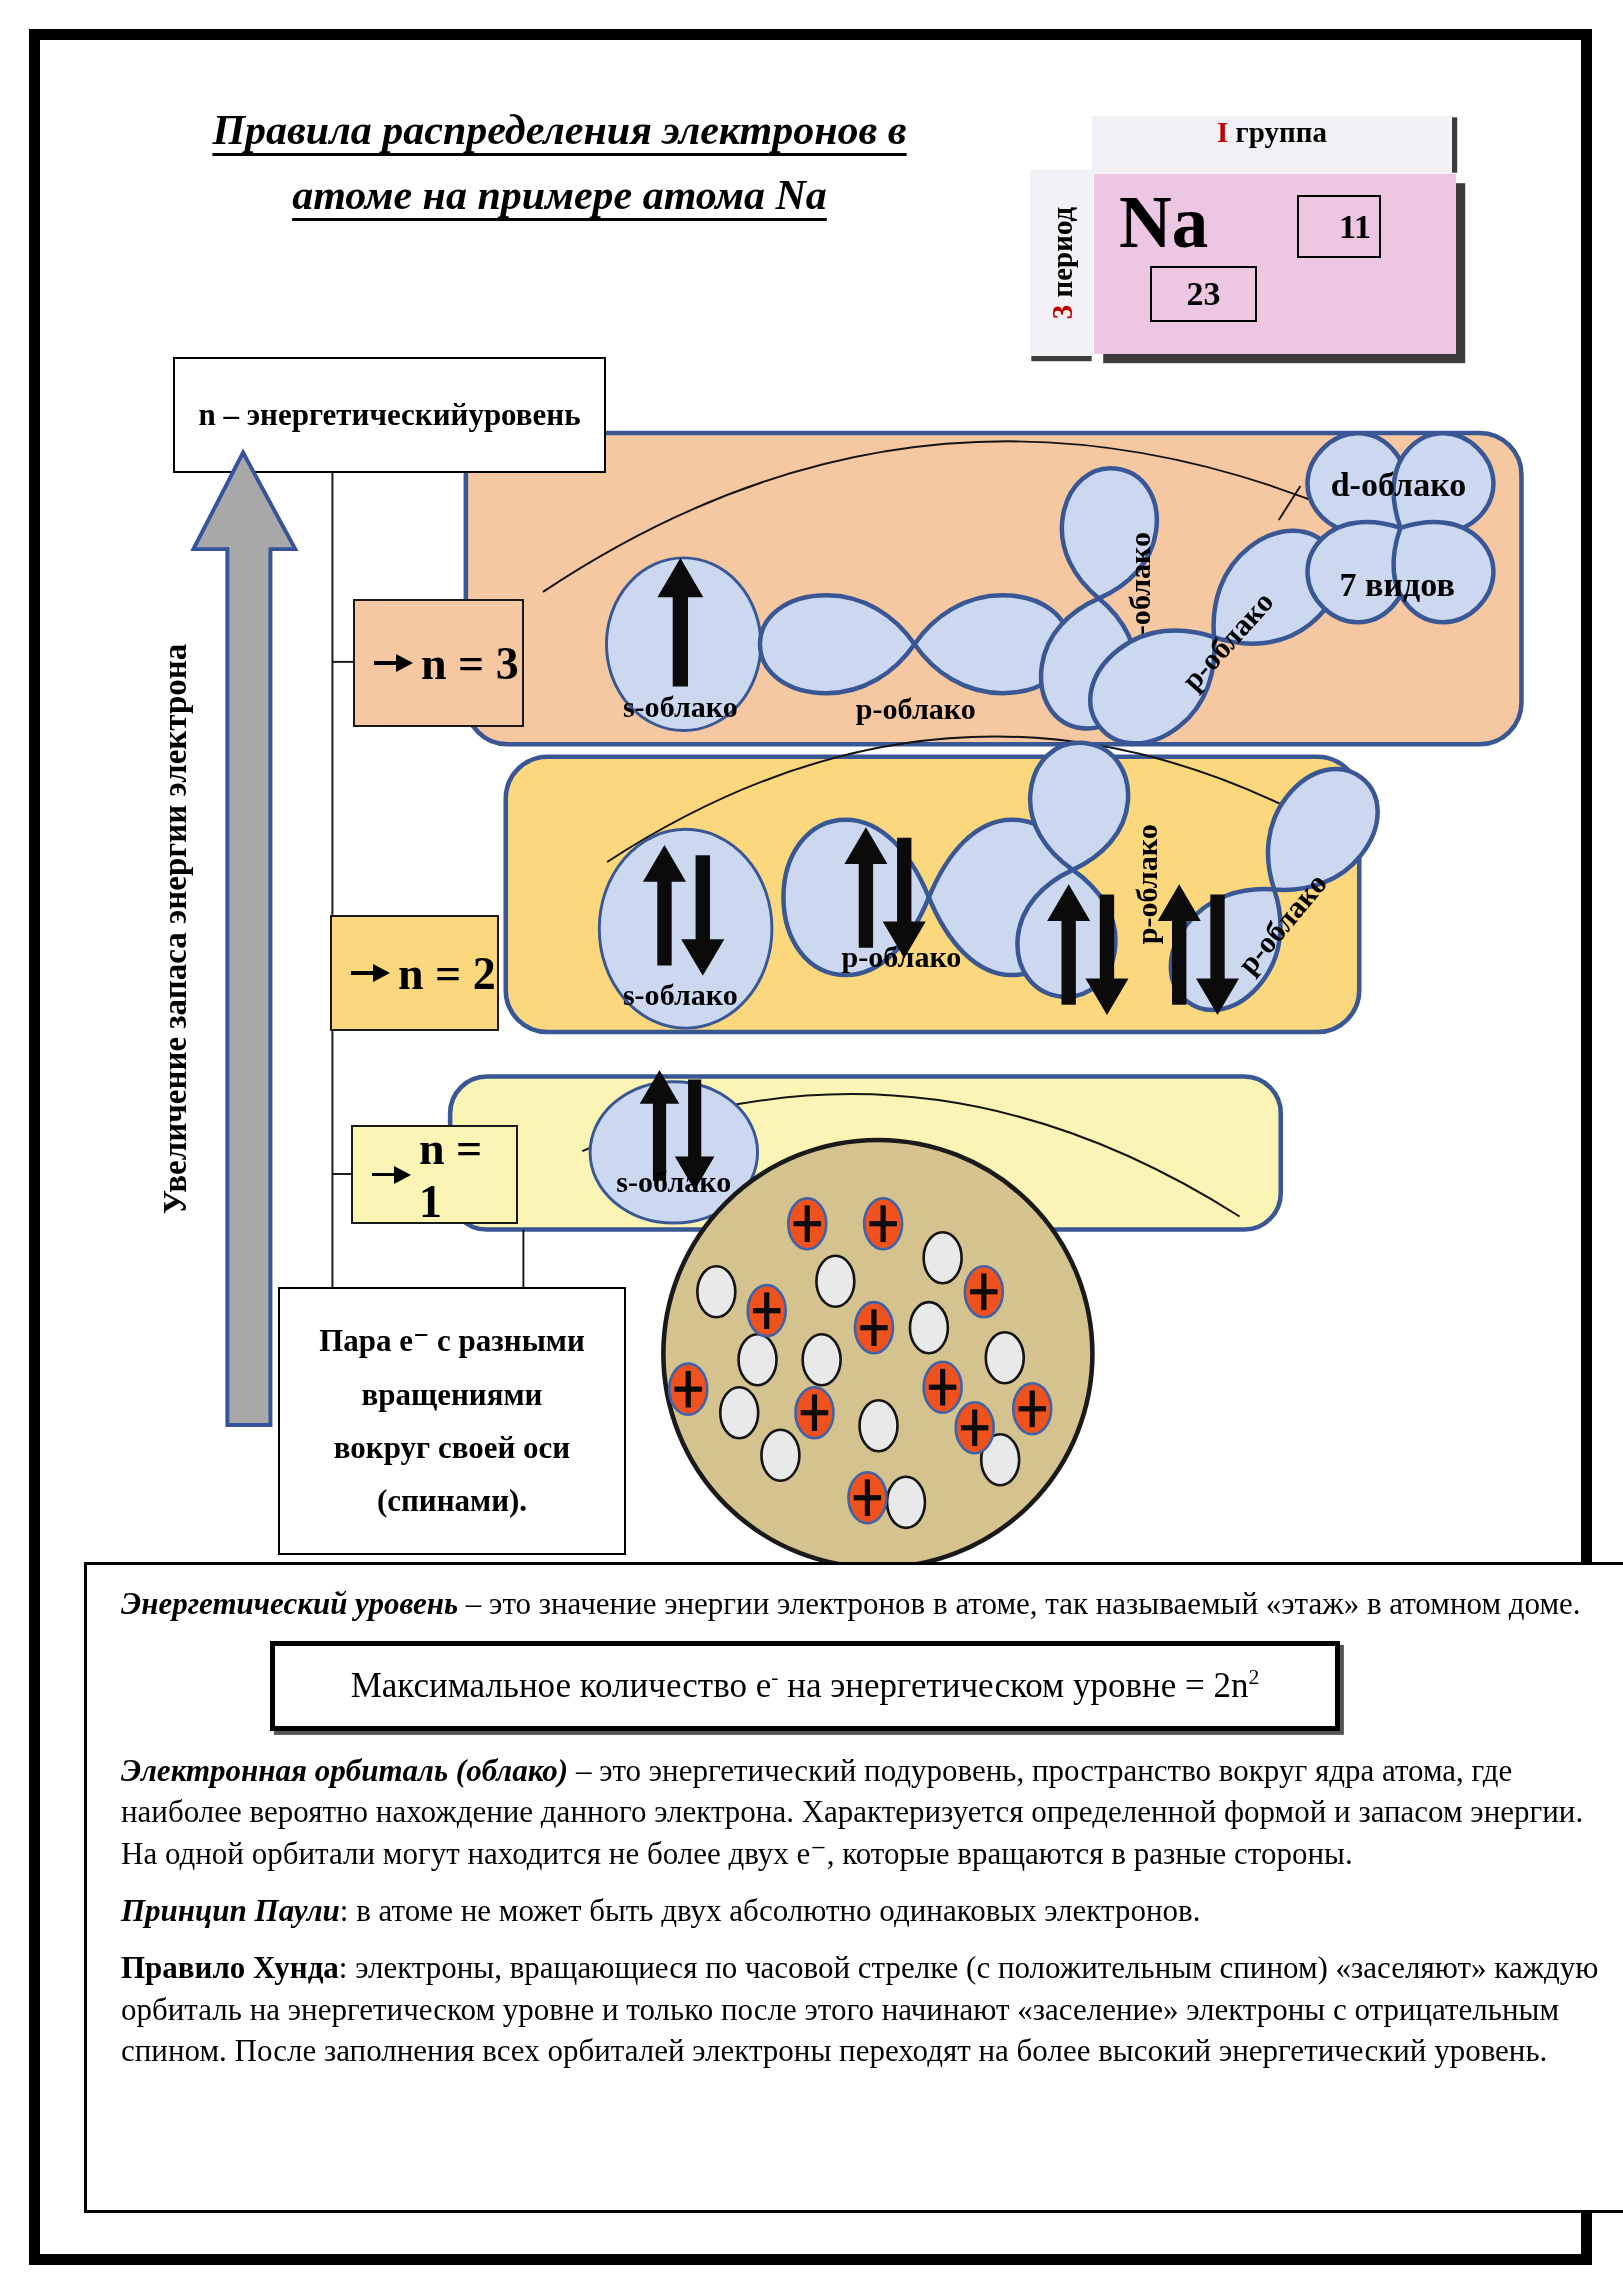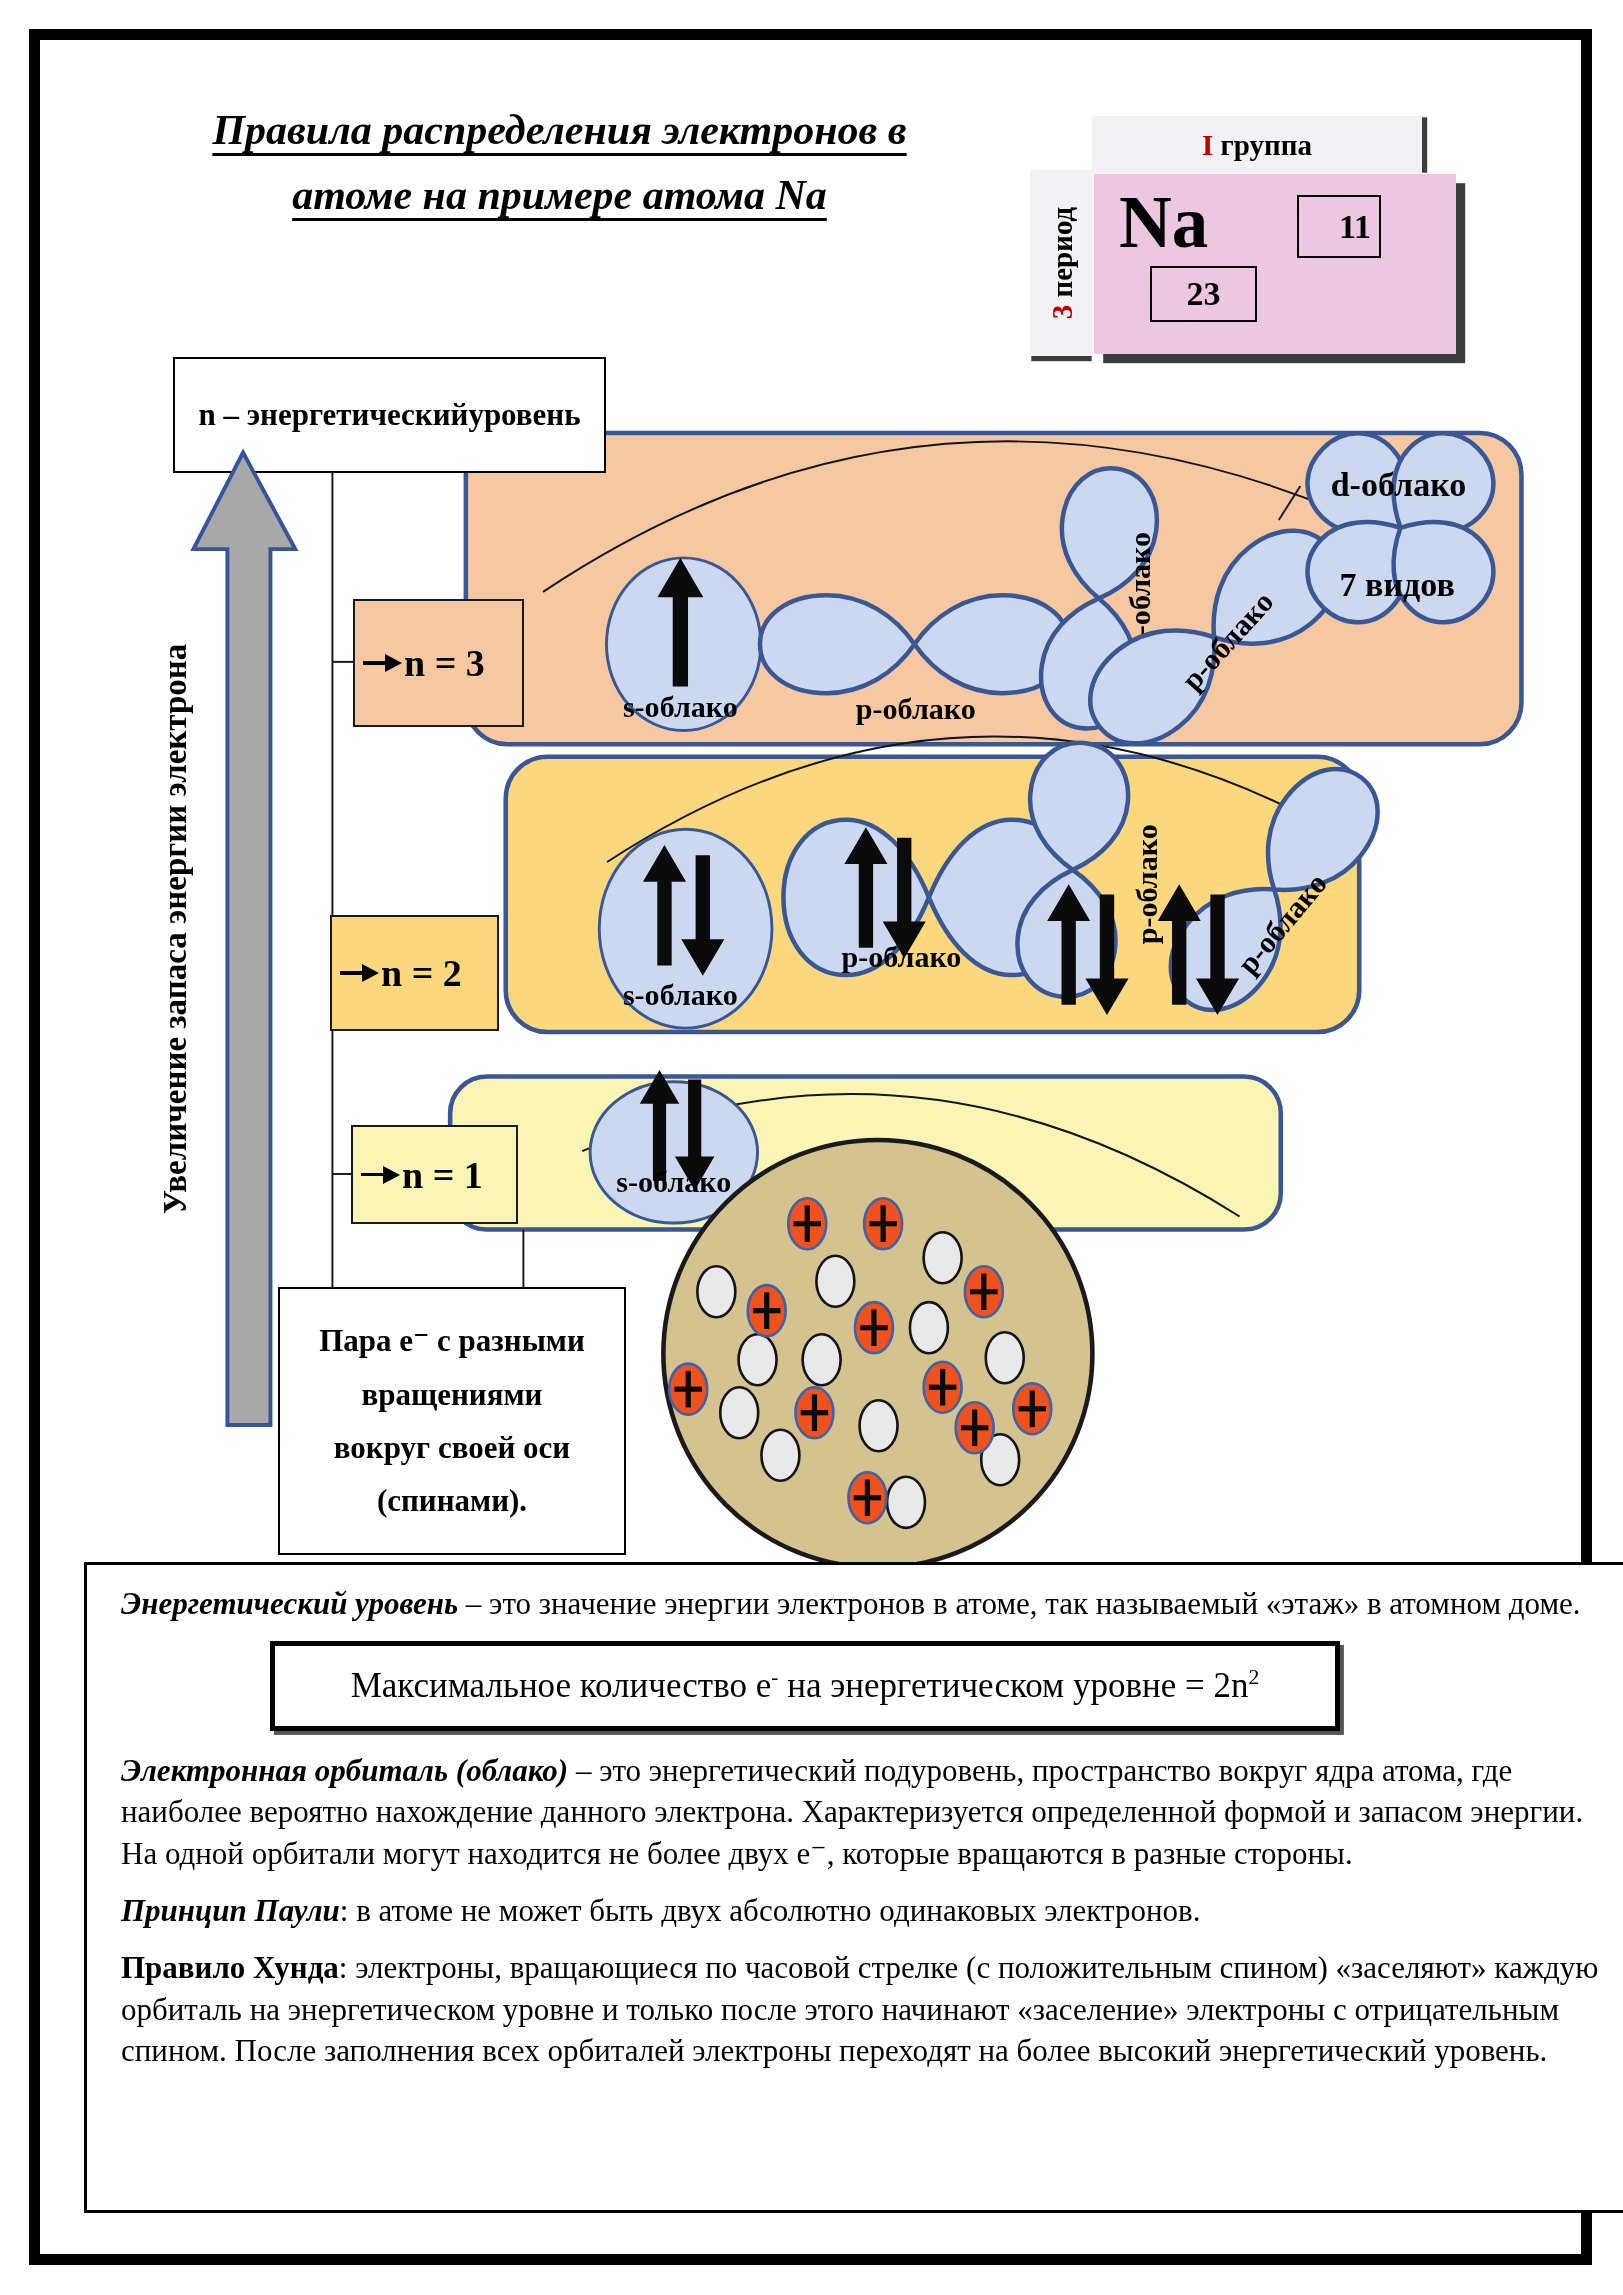--- a/index.html
+++ b/index.html
@@ -4,39 +4,39 @@
 <style>
   html,body{margin:0;padding:0;}
   body{width:1623px;height:2295px;position:relative;background:#ffffff;overflow:hidden;
        font-family:"Liberation Serif","DejaVu Serif",serif;color:#000;}
   .abs{position:absolute;}
   .frame{left:29px;top:29px;width:1563px;height:2236px;border:11px solid #000;box-sizing:border-box;z-index:0;}
   
   .title{left:121px;top:98px;width:877px;text-align:center;font-size:42px;font-weight:700;font-style:italic;line-height:1.55;z-index:2;}
   .title .tline{text-decoration:underline;text-decoration-thickness:3.3px;text-underline-offset:9.2px;}
   
-  .card-band{left:1092px;top:116px;width:330px;height:58px;background:#f1f1f6;z-index:2;
-             display:flex;align-items:center;justify-content:center;font-size:29px;font-weight:700;box-shadow:6.5px 0 0 -1.3px #3c3c3c;}
+  .card-band{left:1092px;top:116px;width:360px;height:58px;background:#f1f1f6;z-index:2;
+             display:flex;align-items:flex-start;justify-content:center;font-size:29px;font-weight:700;box-shadow:6.5px 0 0 -1.3px #3c3c3c;}
   .card-period{left:1030px;top:170px;width:63px;height:186px;background:#f1f1f6;z-index:2;box-shadow:0 6.5px 0 -1.3px #3c3c3c;}
   .card-period .vtext{position:absolute;left:50%;top:50%;transform:translate(-50%,-50%) rotate(-90deg);white-space:nowrap;font-size:29px;font-weight:700;}
   .card-pink{left:1094px;top:174px;width:362px;height:180px;background:#edc6e1;z-index:2;box-shadow:9.2px 9.2px 0 #3c3c3c;}
   .accent{color:#c00000;}
   .card-symbol{position:absolute;left:25px;top:6.5px;font-size:73px;font-weight:700;}
   .card-num{position:absolute;border:2.6px solid #000;box-sizing:border-box;display:flex;align-items:center;justify-content:center;font-size:34px;font-weight:700;background:#edc6e1;}
   .card-z{left:203px;top:21px;width:84px;height:63px;padding-left:32px;}
   .card-mass{left:56px;top:92px;width:107px;height:56px;}
   
   .legend{left:173px;top:357px;width:433px;height:116px;background:#fff;border:2.6px solid #000;box-sizing:border-box;z-index:2;
           display:flex;flex-direction:row;align-items:center;justify-content:center;font-size:31px;font-weight:700;line-height:1.45;}
   
   .axis-label{left:175px;top:929px;z-index:2;transform:translate(-50%,-50%) rotate(-90deg);white-space:nowrap;
               font-size:33px;font-weight:700;}
   
-  .lvl{border:2.6px solid #1a1a1a;box-sizing:border-box;z-index:2;display:flex;align-items:center;gap:2px;padding-left:8px;
-       font-size:38px;font-weight:700;}
+  .lvl{border:2.6px solid #1a1a1a;box-sizing:border-box;z-index:2;display:flex;align-items:center;gap:8px;padding-left:19px;
+       font-size:46px;font-weight:700;}
   .lvl-3{left:353px;top:599px;width:171px;height:128px;background:#f5c8a2;}
   .lvl-2{left:330px;top:915px;width:169px;height:116px;background:#fbd77d;}
   .lvl-1{left:351px;top:1125px;width:167px;height:99px;background:#fbf5b5;}
   .ptr{display:inline-flex;align-items:center;}
   .ptr-line{width:22px;height:3.3px;background:#000;}
   .ptr-head{width:0;height:0;border-left:17px solid #000;border-top:9.8px solid transparent;border-bottom:9.8px solid transparent;}
   
   .spin-note{left:278px;top:1287px;width:348px;height:268px;background:#fff;border:2.6px solid #000;box-sizing:border-box;z-index:2;
              display:flex;flex-direction:column;align-items:center;justify-content:center;text-align:center;
              font-size:31px;font-weight:700;line-height:1.72;}

